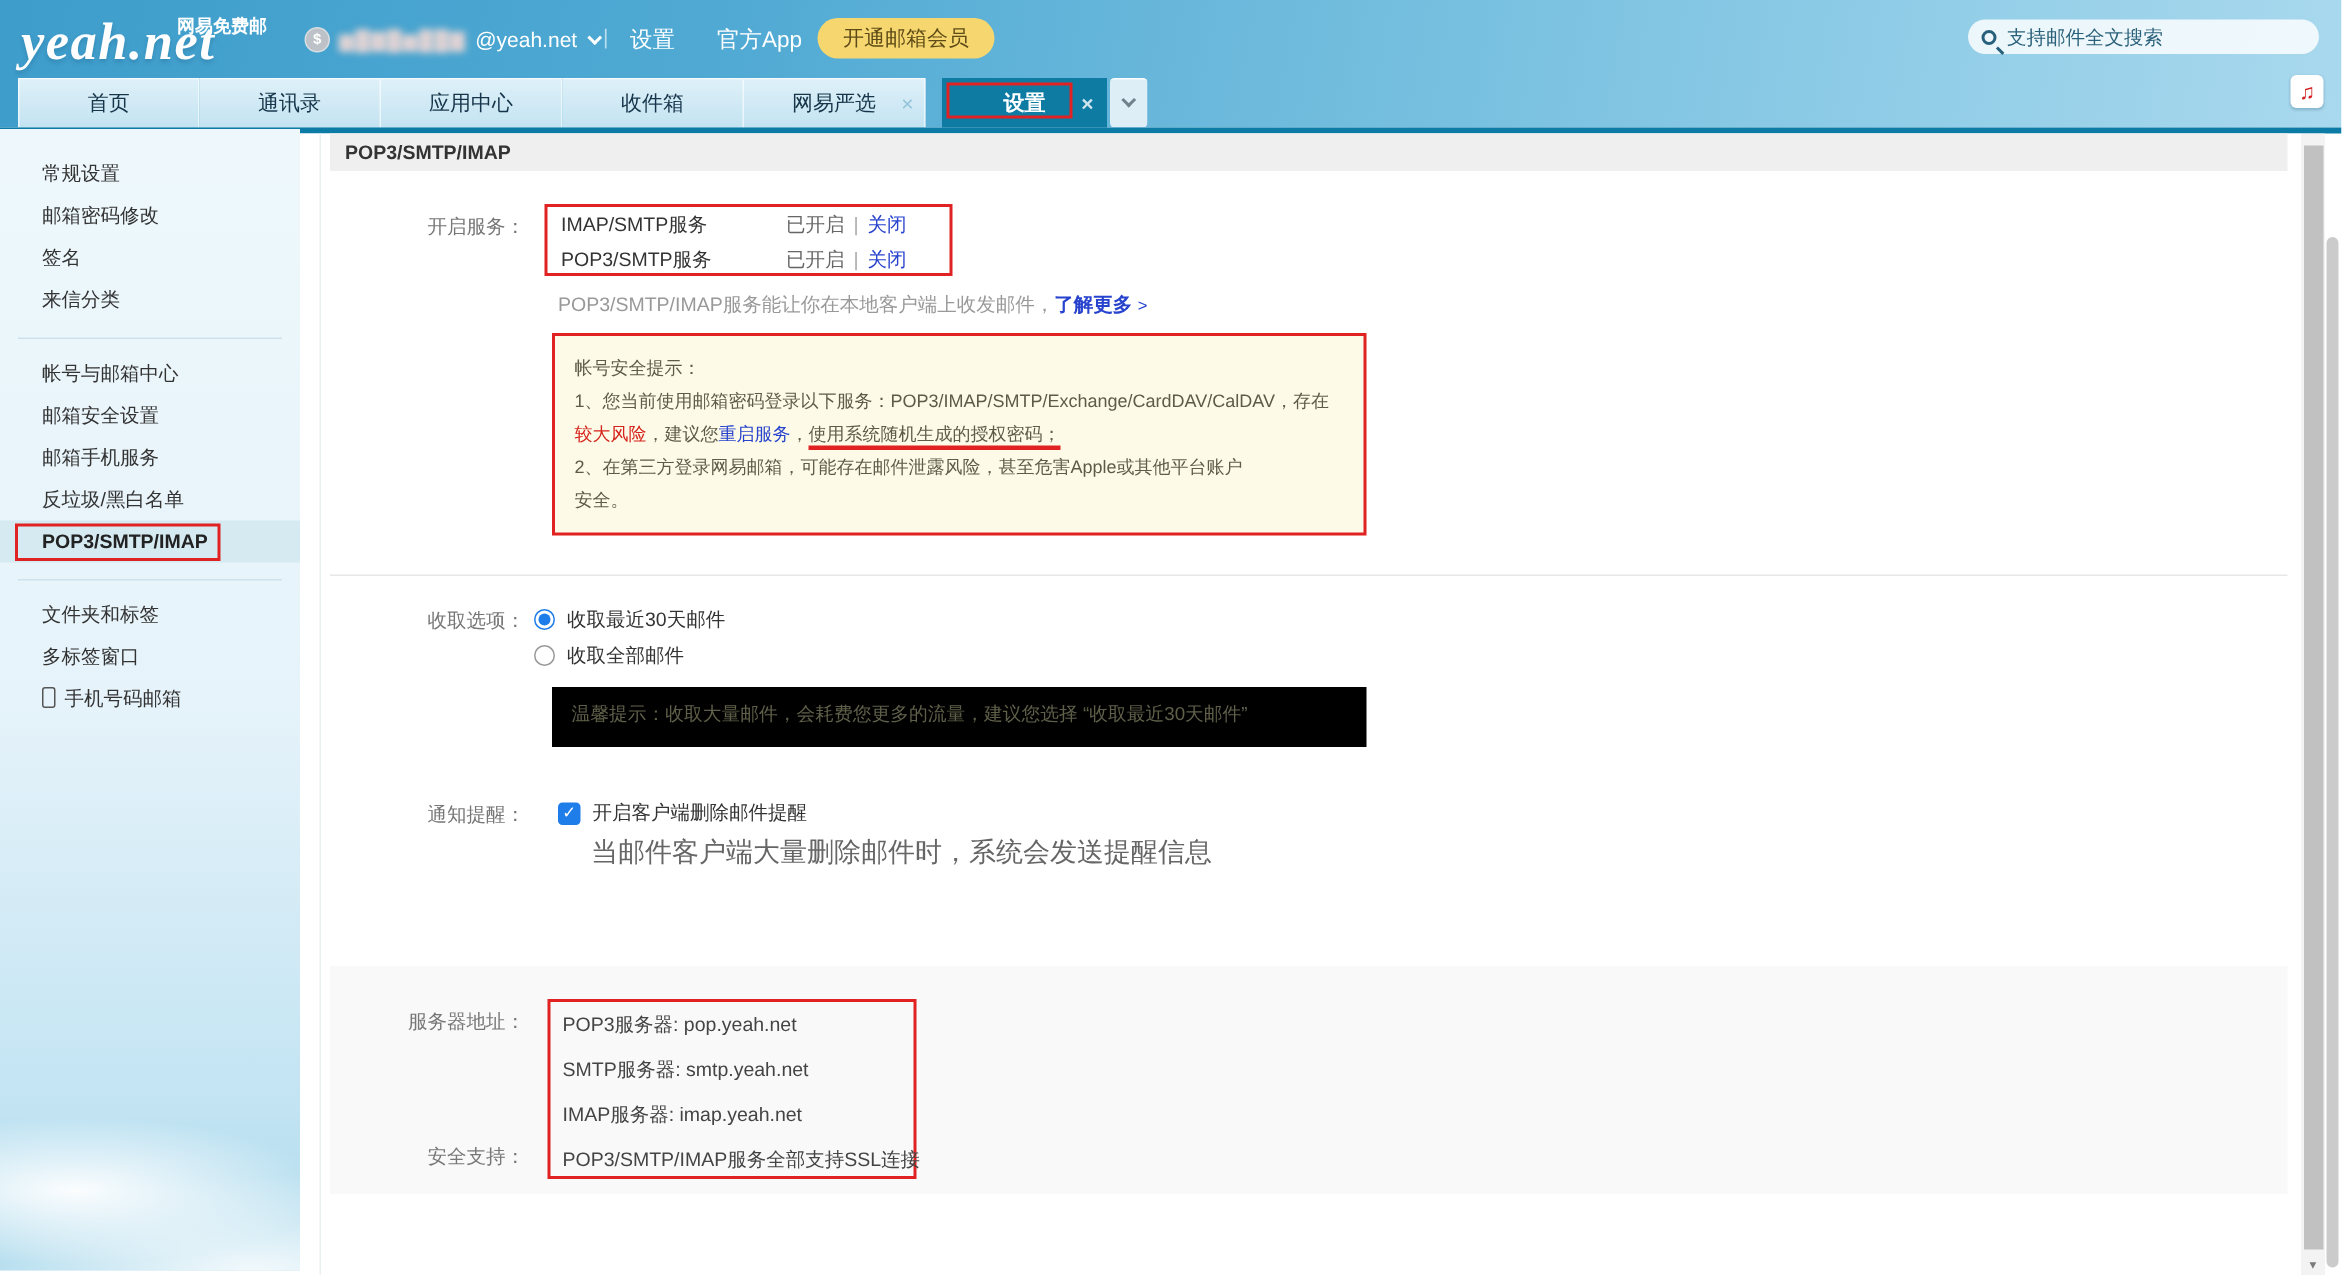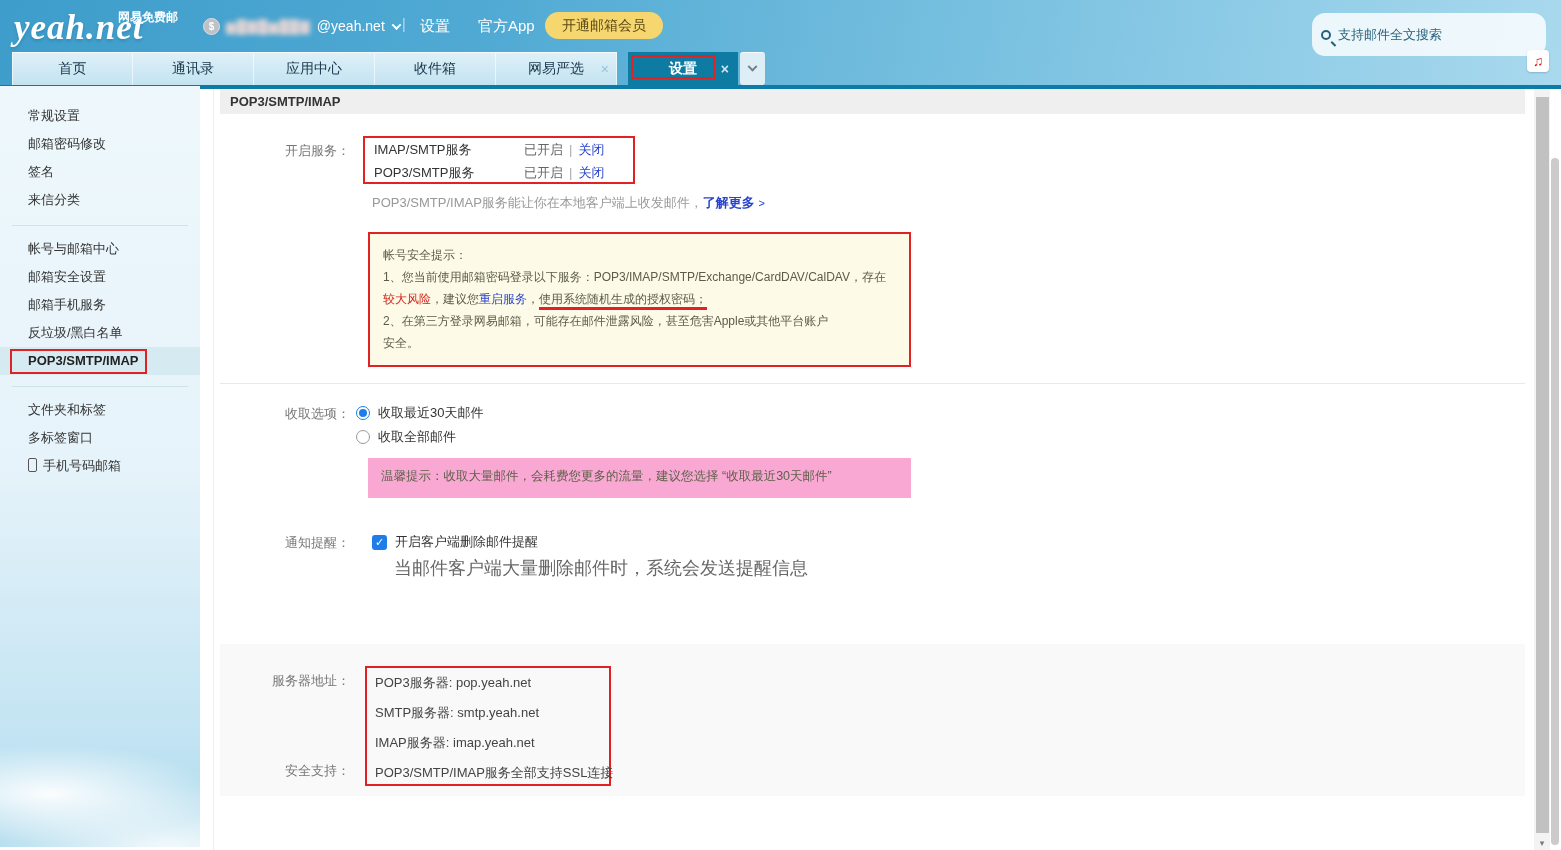--- a/index.html
+++ b/index.html
@@ -16,21 +16,21 @@
   .account { position:absolute; left:203px; top:15px; height:22px; display:flex; align-items:center; gap:6px; color:#fff; font-size:14px; }
   .coin { width:17px; height:17px; border-radius:50%; background:#bcc2c7; border:1px solid #d9dee1;
     color:#fff; font-size:10px; font-weight:bold; text-align:center; line-height:15px; }
   .acct-user { color:#ded2d4; filter:blur(2.5px); font-size:13px; letter-spacing:1px; }
   .chev { width:7px; height:7px; border-right:2px solid #fff; border-bottom:2px solid #fff;
     transform:rotate(45deg) translate(-1px,-1px); margin-left:2px; }
   .hdr-sep { position:absolute; left:402px; top:16px; color:rgba(255,255,255,.6); font-size:14px; }
   .hdr-link { position:absolute; top:17px; color:#fff; font-size:15px; cursor:pointer; }
   .vip-btn { position:absolute; left:545px; top:12px; height:27px; padding:0 17px; border:none;
     border-radius:14px; background:#f6d76f; color:#5d4a16; font-size:14px; line-height:27px; cursor:pointer; }
-  .search { position:absolute; left:1312px; top:13px; width:234px; height:43px; border-radius:13px;
+  .search { position:absolute; left:1312px; top:13px; width:234px; height:23px; border-radius:13px;
     background:rgba(255,255,255,.82); display:flex; align-items:center; padding-left:9px; }
   .mag { width:10px; height:10px; border:2px solid #27607a; border-radius:50%; position:relative; flex:none; }
   .mag::after { content:""; position:absolute; left:9px; top:9px; width:6px; height:2px;
     background:#27607a; transform:rotate(45deg); transform-origin:0 0; }
   .search input { border:none; background:transparent; outline:none; margin-left:7px; width:190px;
     font-size:13px; color:#1d4c62; font-family:"Liberation Sans",sans-serif; }
   .search input::placeholder { color:#2b617a; opacity:1; }
   .music-btn { position:absolute; left:1527px; top:50px; width:22px; height:22px; background:#fff;
     border-radius:4px; color:#d32121; font-size:14px; text-align:center; line-height:22px;
     box-shadow:0 1px 2px rgba(0,40,70,.2); cursor:pointer; }
@@ -84,32 +84,32 @@
   .svc-name { width:150px; color:#333; }
   .svc-status { color:#666; }
   .svc-sep { margin:0 6px; color:#aaa; }
   .blue { color:#2742cd; cursor:pointer; }
   .svc-desc { position:absolute; left:172px; top:105px; font-size:13px; color:#999; white-space:nowrap; }
   .svc-desc .blue { font-weight:bold; }
   .learn-arrow { color:#2742cd; font-size:11px; }
 
   .sec-box { position:absolute; left:168px; top:133px; width:543px; border:2px solid #e02222;
     background:#fdfbe7; padding:10px 13px 11px; font-size:12px; color:#5c5c49;
-    line-height:22px; white-space:nowrap;margin-top:10px; }
+    line-height:22px; white-space:nowrap; }
   .risk { color:#d5231d; }
   .red-underline { border-bottom:3px solid #e02222; padding-bottom:1px; }
 
   .hdiv { position:absolute; left:20px; top:294px; width:1305px; height:1px; background:#e8e8e8; }
 
   .radio-row { position:absolute; left:156px; display:flex; align-items:center; gap:8px;
     height:20px; font-size:13px; color:#333; cursor:pointer; }
   .radio { width:14px; height:14px; border-radius:50%; border:1px solid #1e7de8; position:relative; background:#fff; flex:none; }
   .radio.on::after { content:""; position:absolute; left:2px; top:2px; width:8px; height:8px; border-radius:50%; background:#1e7de8; }
   .radio.off { border-color:#999; }
-  .tip-box { position:absolute; left:168px; top:369px; width:543px; height:40px; background:#f9a8d4;
+  .tip-box { position:absolute; left:168px; top:369px; width:543px; height:40px; background:#000000;
     padding:10px 13px; font-size:12.5px; color:#60604a; white-space:nowrap; }
 
   .check-row { position:absolute; left:172px; top:444px; display:flex; align-items:center; gap:8px;
     font-size:13px; color:#333; cursor:pointer; }
   .checkbox { width:15px; height:15px; background:#1e7de8; border-radius:3px; color:#fff;
     font-size:11px; line-height:15px; text-align:center; flex:none; }
   .check-sub { position:absolute; left:194px; top:467px; font-size:18px; color:#666; white-space:nowrap; }
 
   .tips-bg { position:absolute; left:20px; top:555px; width:1305px; height:152px; background:#f9f9f9; }
   .srv-box { position:absolute; left:165px; top:577px; width:246px; height:120px; border:2px solid #e02222; }

